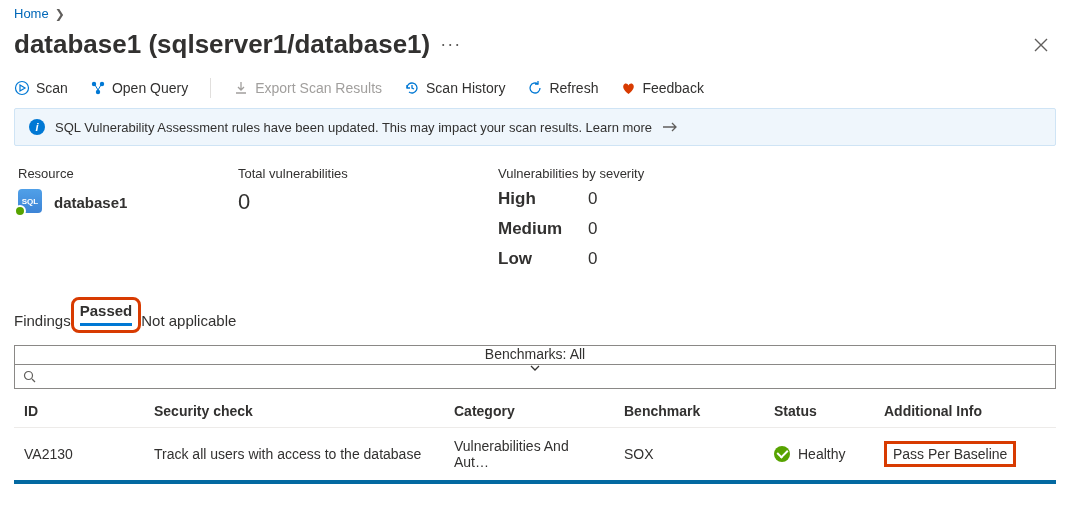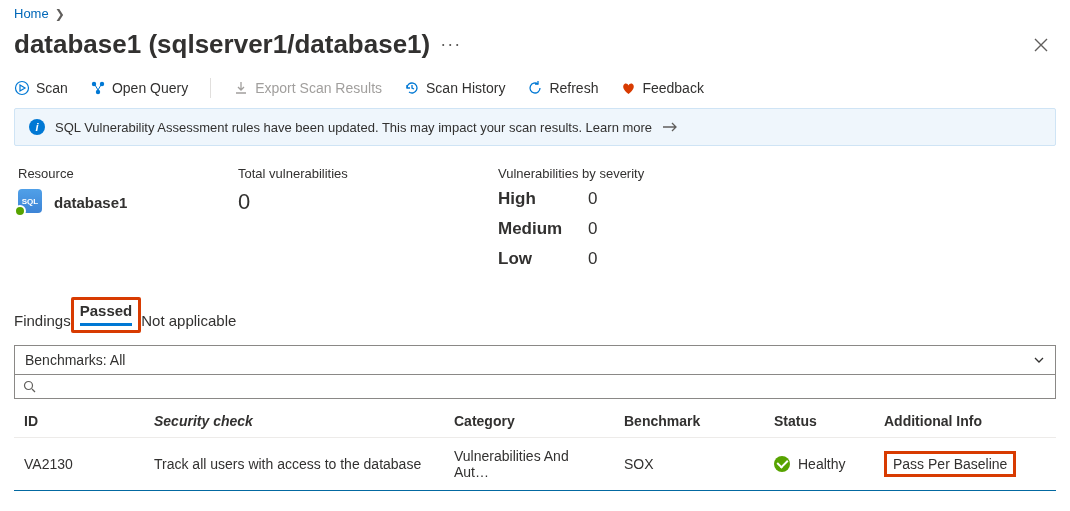--- a/index.html
+++ b/index.html
@@ -59,35 +59,36 @@
     background:#57a300; border:2px solid #fff;
   }
   .big-num { font-size: 22px; font-weight:400;}
   .sev-grid { display:grid; grid-template-columns: 90px 40px; row-gap:10px; font-size:17px;}
   .sev-grid .k { font-weight:600;}
   .right-col .line { margin-bottom: 14px; font-size:14px;}
 
   .tabs { display:flex; font-size:15px; color:#323130; margin-bottom:12px; align-items:flex-end;}
   .tab { cursor:pointer; padding-bottom:4px; }
   .tab.active { font-weight:600; border-bottom:3px solid #0078d4;}
-  .red-box { border:3px solid #d83b01; padding:2px 6px 4px 6px; border-radius:2px;}
+  .red-box { border:3px solid #d83b01; padding:2px 6px 4px 6px; border-radius:8px;}
 
   .bench-select {
-    border:1px solid #8a8886; height:30px;
+    border:1px solid #8a8886; height:20px;
     display:flex; align-items:center; padding:0 10px;
     justify-content:space-between; font-size:14px; cursor:pointer;
     background:#fff;
+    flex-direction:column;
   }
   .search-row {
     border:1px solid #8a8886; border-top:none; height:24px;
     display:flex; align-items:center; padding:0 8px; color:#605e5c;
   }
   table { width:100%; border-collapse: collapse; font-size:14px; margin-top:6px;}
   th { text-align:left; font-weight:600; padding:8px 10px; border-bottom:1px solid #edebe9;}
-  td { padding:10px 10px; border-bottom:1px solid #0369a1; vertical-align:middle;}
+  td { padding:10px 10px; border-bottom:4px solid #0369a1; vertical-align:middle;}
   .status-pill { display:inline-flex; align-items:center; gap:8px;}
   .status-dot { width:16px; height:16px; border-radius:50%; background:#57a300; display:inline-flex; align-items:center; justify-content:center;}
   .status-dot::after { content:""; width:5px; height:8px; border:solid #fff; border-width:0 2px 2px 0; transform:rotate(45deg) translate(-1px,-1px);}
   .redbox2 { border:3px solid #d83b01; padding:2px 6px;}
   .dl-icon { color:#0078d4;}
   .heart { color:#d83b01;}
   svg { display:block; }
 </style>
 </head>
 <body>
@@ -226,21 +227,21 @@
         <circle cx="5.5" cy="5.5" r="4" fill="none" stroke="#605e5c" stroke-width="1.2"></circle>
         <path d="M9 9 L12 12" stroke="#605e5c" stroke-width="1.2"></path>
       </svg>
   </span>
 </div>
 
 <table>
   <thead>
     <tr>
       <th style="width:130px;">ID</th>
-      <th style="width:300px;font-style:italic;">Security check</th>
+      <th style="width:300px;">Security check</th>
       <th style="width:170px;">Category</th>
       <th style="width:150px;">Benchmark</th>
       <th style="width:110px;">Status</th>
       <th>Additional Info</th>
     </tr>
   </thead>
   <tbody>
     <tr>
       <td>VA2130</td>
       <td>Track all users with access to the database</td>

